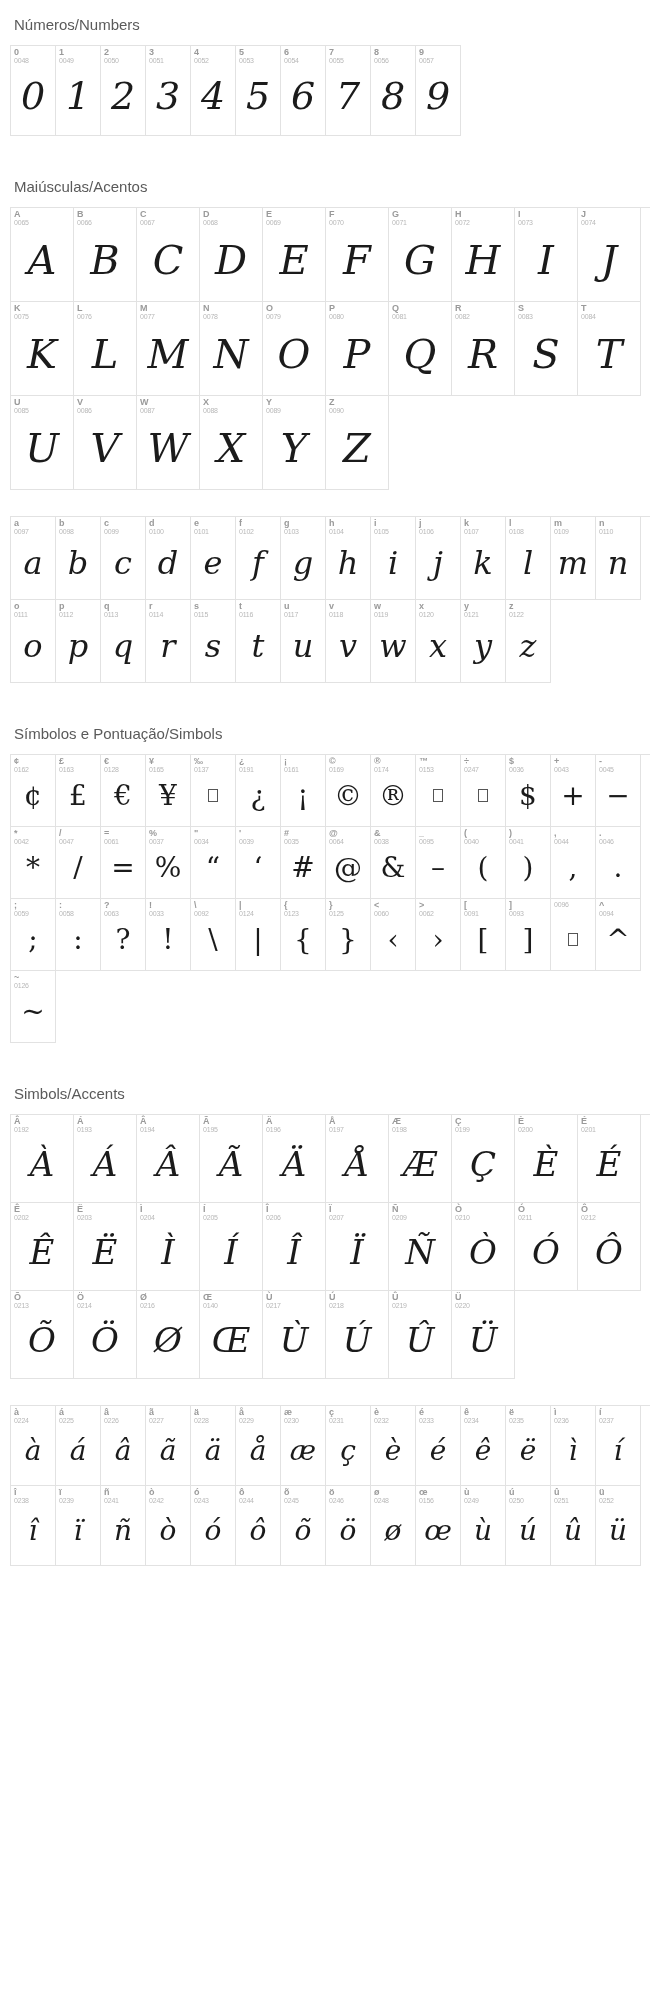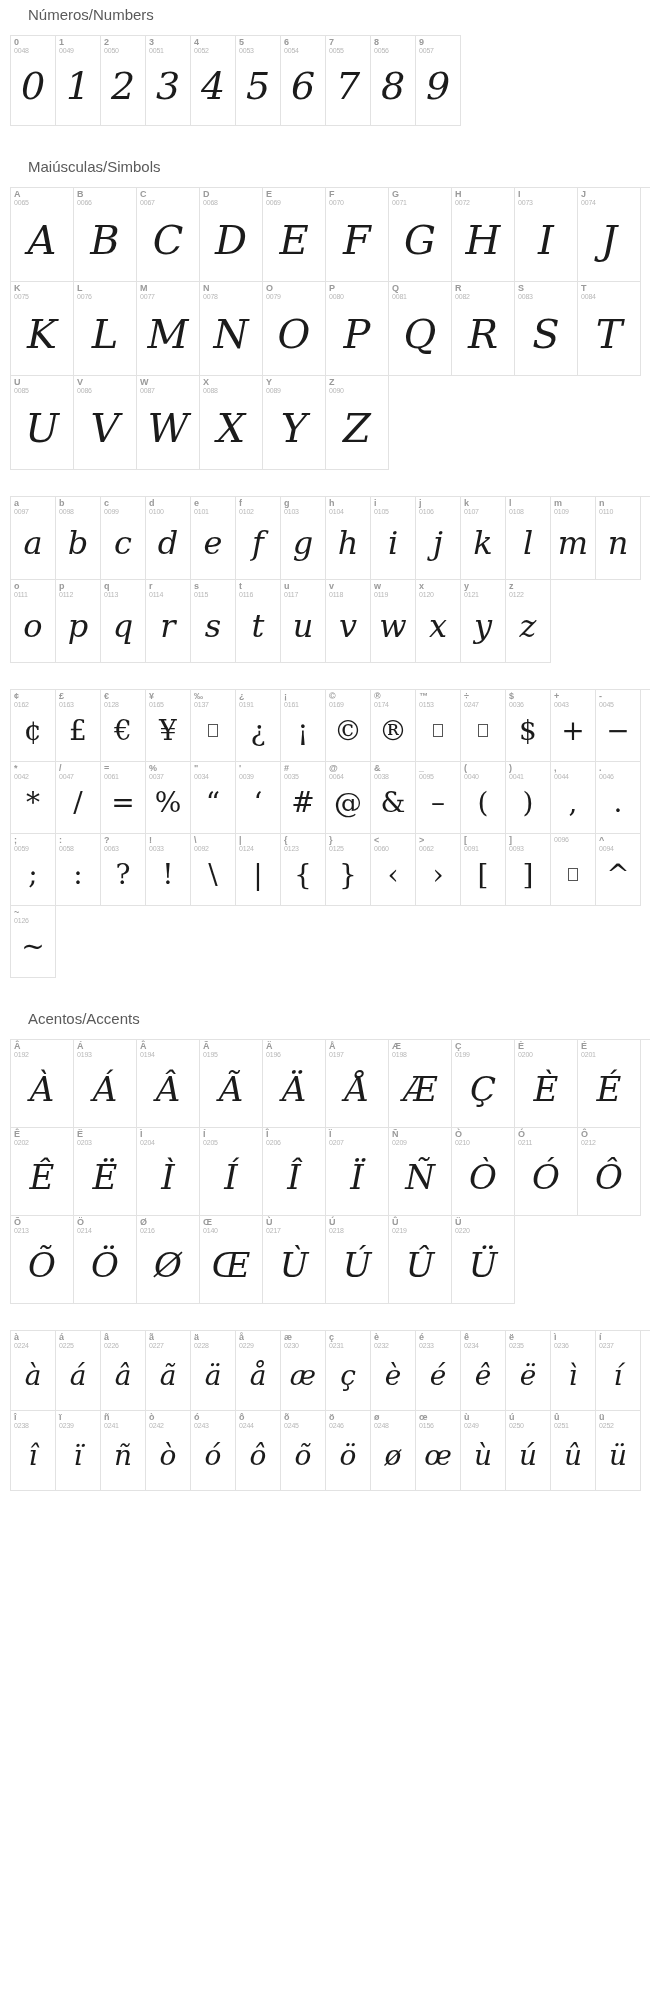--- a/index.html
+++ b/index.html
@@ -12,22 +12,22 @@
   body {
     font-family: "Liberation Sans", sans-serif;
     color: #333;
     padding: 0 10px 30px 10px;
   }
   .section { margin-bottom: 26px; }
   .section-title {
     font-size: 15px;
     color: #5a5a5a;
     font-weight: 400;
-    margin: 0 0 12px 18px;
-    padding-top: 6px;
+    margin: 0 0 12px 4px;
+    padding-top: 16px;
   }
   .glyph-grid {
     display: flex;
     flex-wrap: wrap;
     border-left: 1px solid #e2e2e2;
     border-top: 1px solid #e2e2e2;
     width: fit-content;
     max-width: 640px;
   }
   .glyph-cell {
@@ -167,21 +167,21 @@
         <div class="glyph-cell">
           <div class="glyph-meta">
             <span class="glyph-char-label">9</span>
             <span class="glyph-code">0057</span>
           </div>
           <div class="glyph-render">9</div>
         </div>
       </div>
     </div>
     <div class="section">
-      <h2 class="section-title">Maiúsculas/Simbols</h2>
+      <h2 class="section-title">Maiúsculas/Acentos</h2>
       <div class="glyph-grid g-upper">
         <div class="glyph-cell">
           <div class="glyph-meta">
             <span class="glyph-char-label">A</span>
             <span class="glyph-code">0065</span>
           </div>
           <div class="glyph-render">A</div>
         </div>
         <div class="glyph-cell">
           <div class="glyph-meta">
@@ -540,20 +540,21 @@
         <div class="glyph-cell">
           <div class="glyph-meta">
             <span class="glyph-char-label">z</span>
             <span class="glyph-code">0122</span>
           </div>
           <div class="glyph-render">z</div>
         </div>
       </div>
     </div>
     <div class="section">
+      <h2 class="section-title">Símbolos e Pontuação/Simbols</h2>
       <div class="glyph-grid g-sym">
         <div class="glyph-cell">
           <div class="glyph-meta">
             <span class="glyph-char-label">¢</span>
             <span class="glyph-code">0162</span>
           </div>
           <div class="glyph-render">¢</div>
         </div>
         <div class="glyph-cell">
           <div class="glyph-meta">
@@ -845,21 +846,21 @@
         <div class="glyph-cell">
           <div class="glyph-meta">
             <span class="glyph-char-label">~</span>
             <span class="glyph-code">0126</span>
           </div>
           <div class="glyph-render">~</div>
         </div>
       </div>
     </div>
     <div class="section">
-      <h2 class="section-title">Acentos/Accents</h2>
+      <h2 class="section-title">Simbols/Accents</h2>
       <div class="glyph-grid g-acc">
         <div class="glyph-cell">
           <div class="glyph-meta">
             <span class="glyph-char-label">Â</span>
             <span class="glyph-code">0192</span>
           </div>
           <div class="glyph-render">À</div>
         </div>
         <div class="glyph-cell">
           <div class="glyph-meta">

